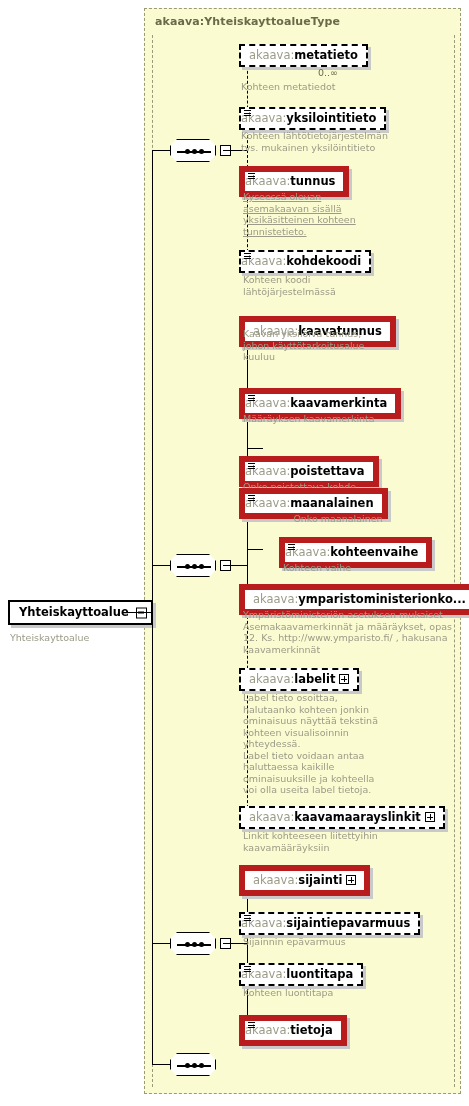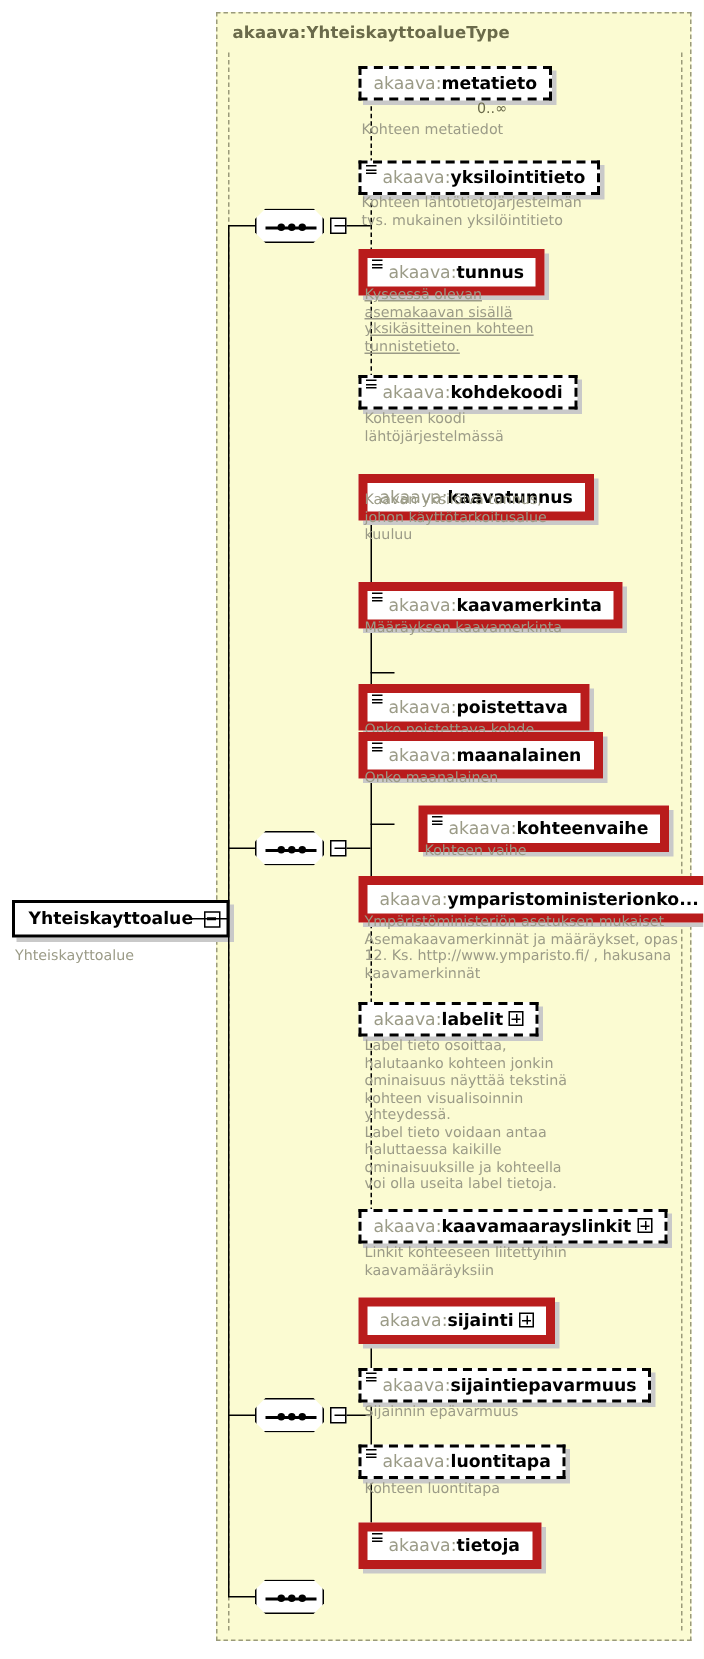--- a/index.html
+++ b/index.html
@@ -74,21 +74,21 @@
     display: inline-block;
     background: #fff;
     padding: 2px 8px 2px 8px;
     font-size: 11.5px;
     white-space: nowrap;
     box-shadow: 3px 3px 0 0 #c9c9c9;
     line-height: 15px;
   }
   .ebox.solid  { border: 6px solid #b91c1c; }
   .ebox.dashed { border: 2px dashed #000; }
-  .ebox.icon   { padding-left: 14px; }
+  .ebox.icon   { padding-left: 0; }
   .ns   { color: #9b9b87; }
   .nm   { color: #000; font-weight: bold; }
 
   
   .tglyph {
     position: absolute;
     left: 3px; top: 1px;
     width: 7px; height: 7px;
   }
   .tglyph i {
@@ -332,21 +332,21 @@
       <span class="tglyph">
           <i></i>
           <i></i>
           <i></i>
         </span>
       <span class="ns">akaava:</span><span class="nm">poistettava</span>
     </div>
     <div class="annot" style="left:4px; top:25px; width:190px;">Onko poistettava kohde</div>
   </div>
 
-  <div class="node" style="left:239px; top:488px;">
+  <div class="node" style="left:239px; top:488px;text-align:center;">
     <div class="ebox solid icon">
       <span class="tglyph">
           <i></i>
           <i></i>
           <i></i>
         </span>
       <span class="ns">akaava:</span><span class="nm">maanalainen</span>
     </div>
     <div class="annot" style="left:4px; top:25px; width:190px;">Onko maanalainen</div>
   </div>

